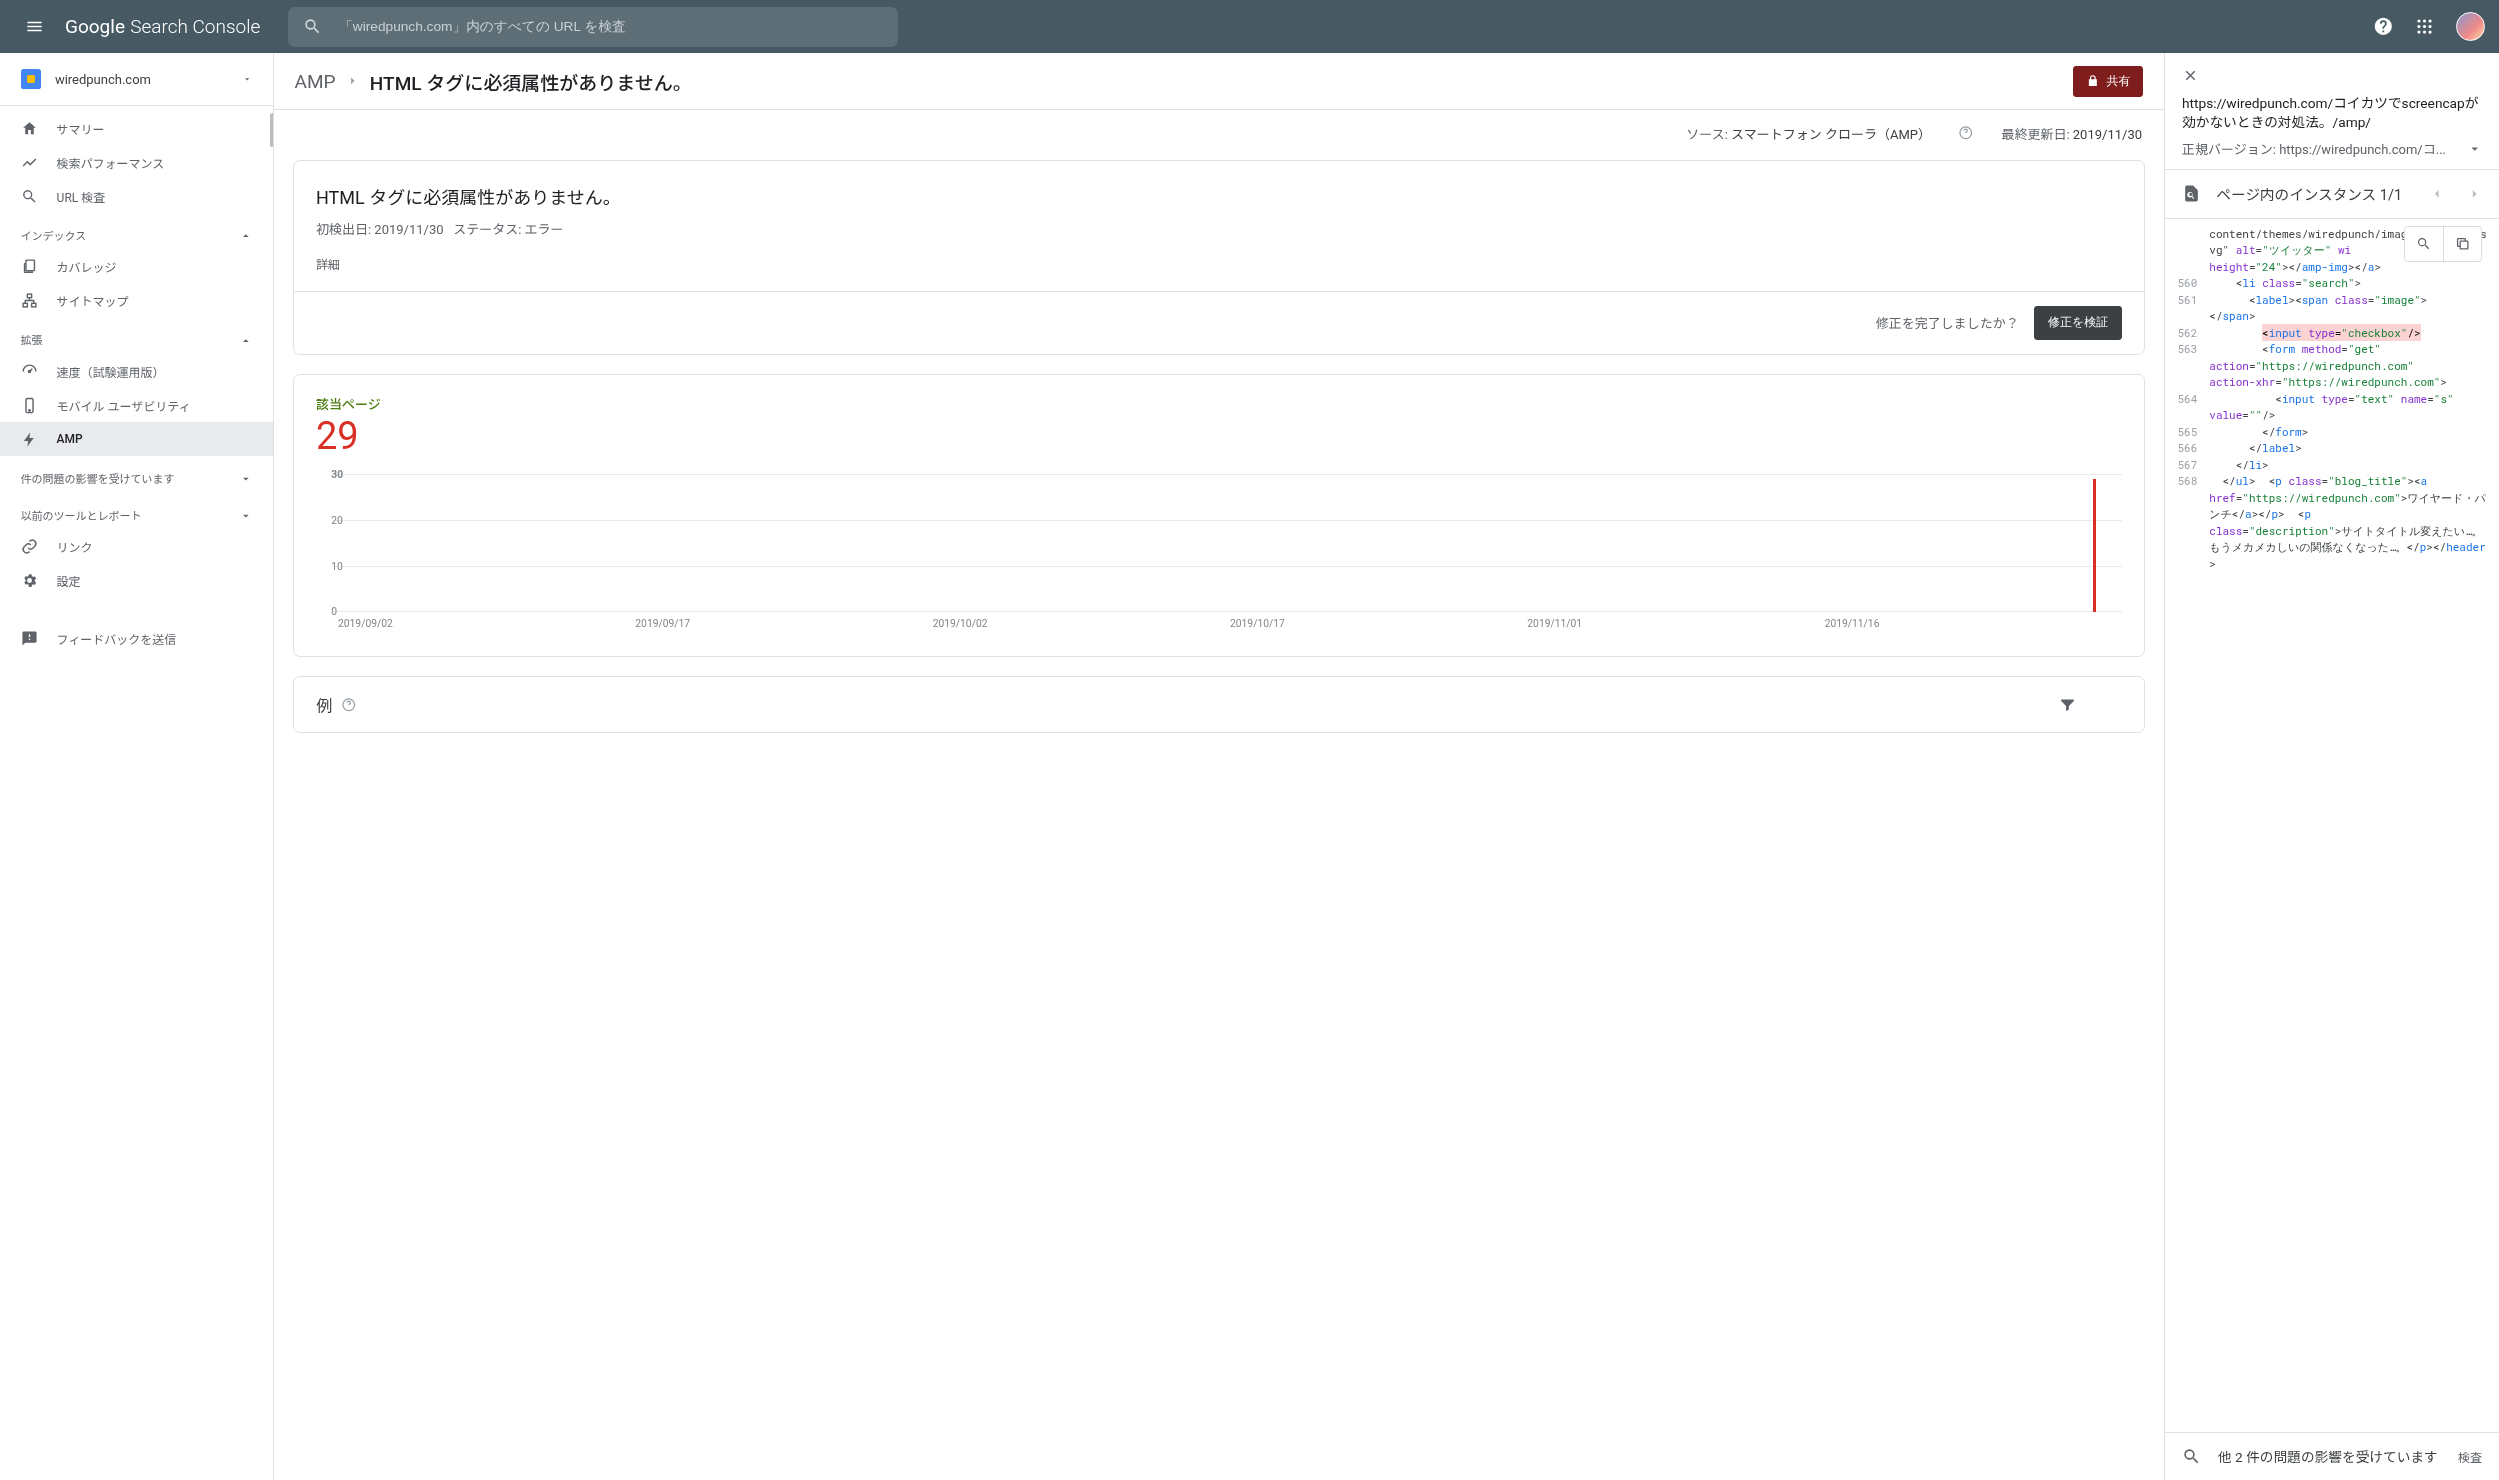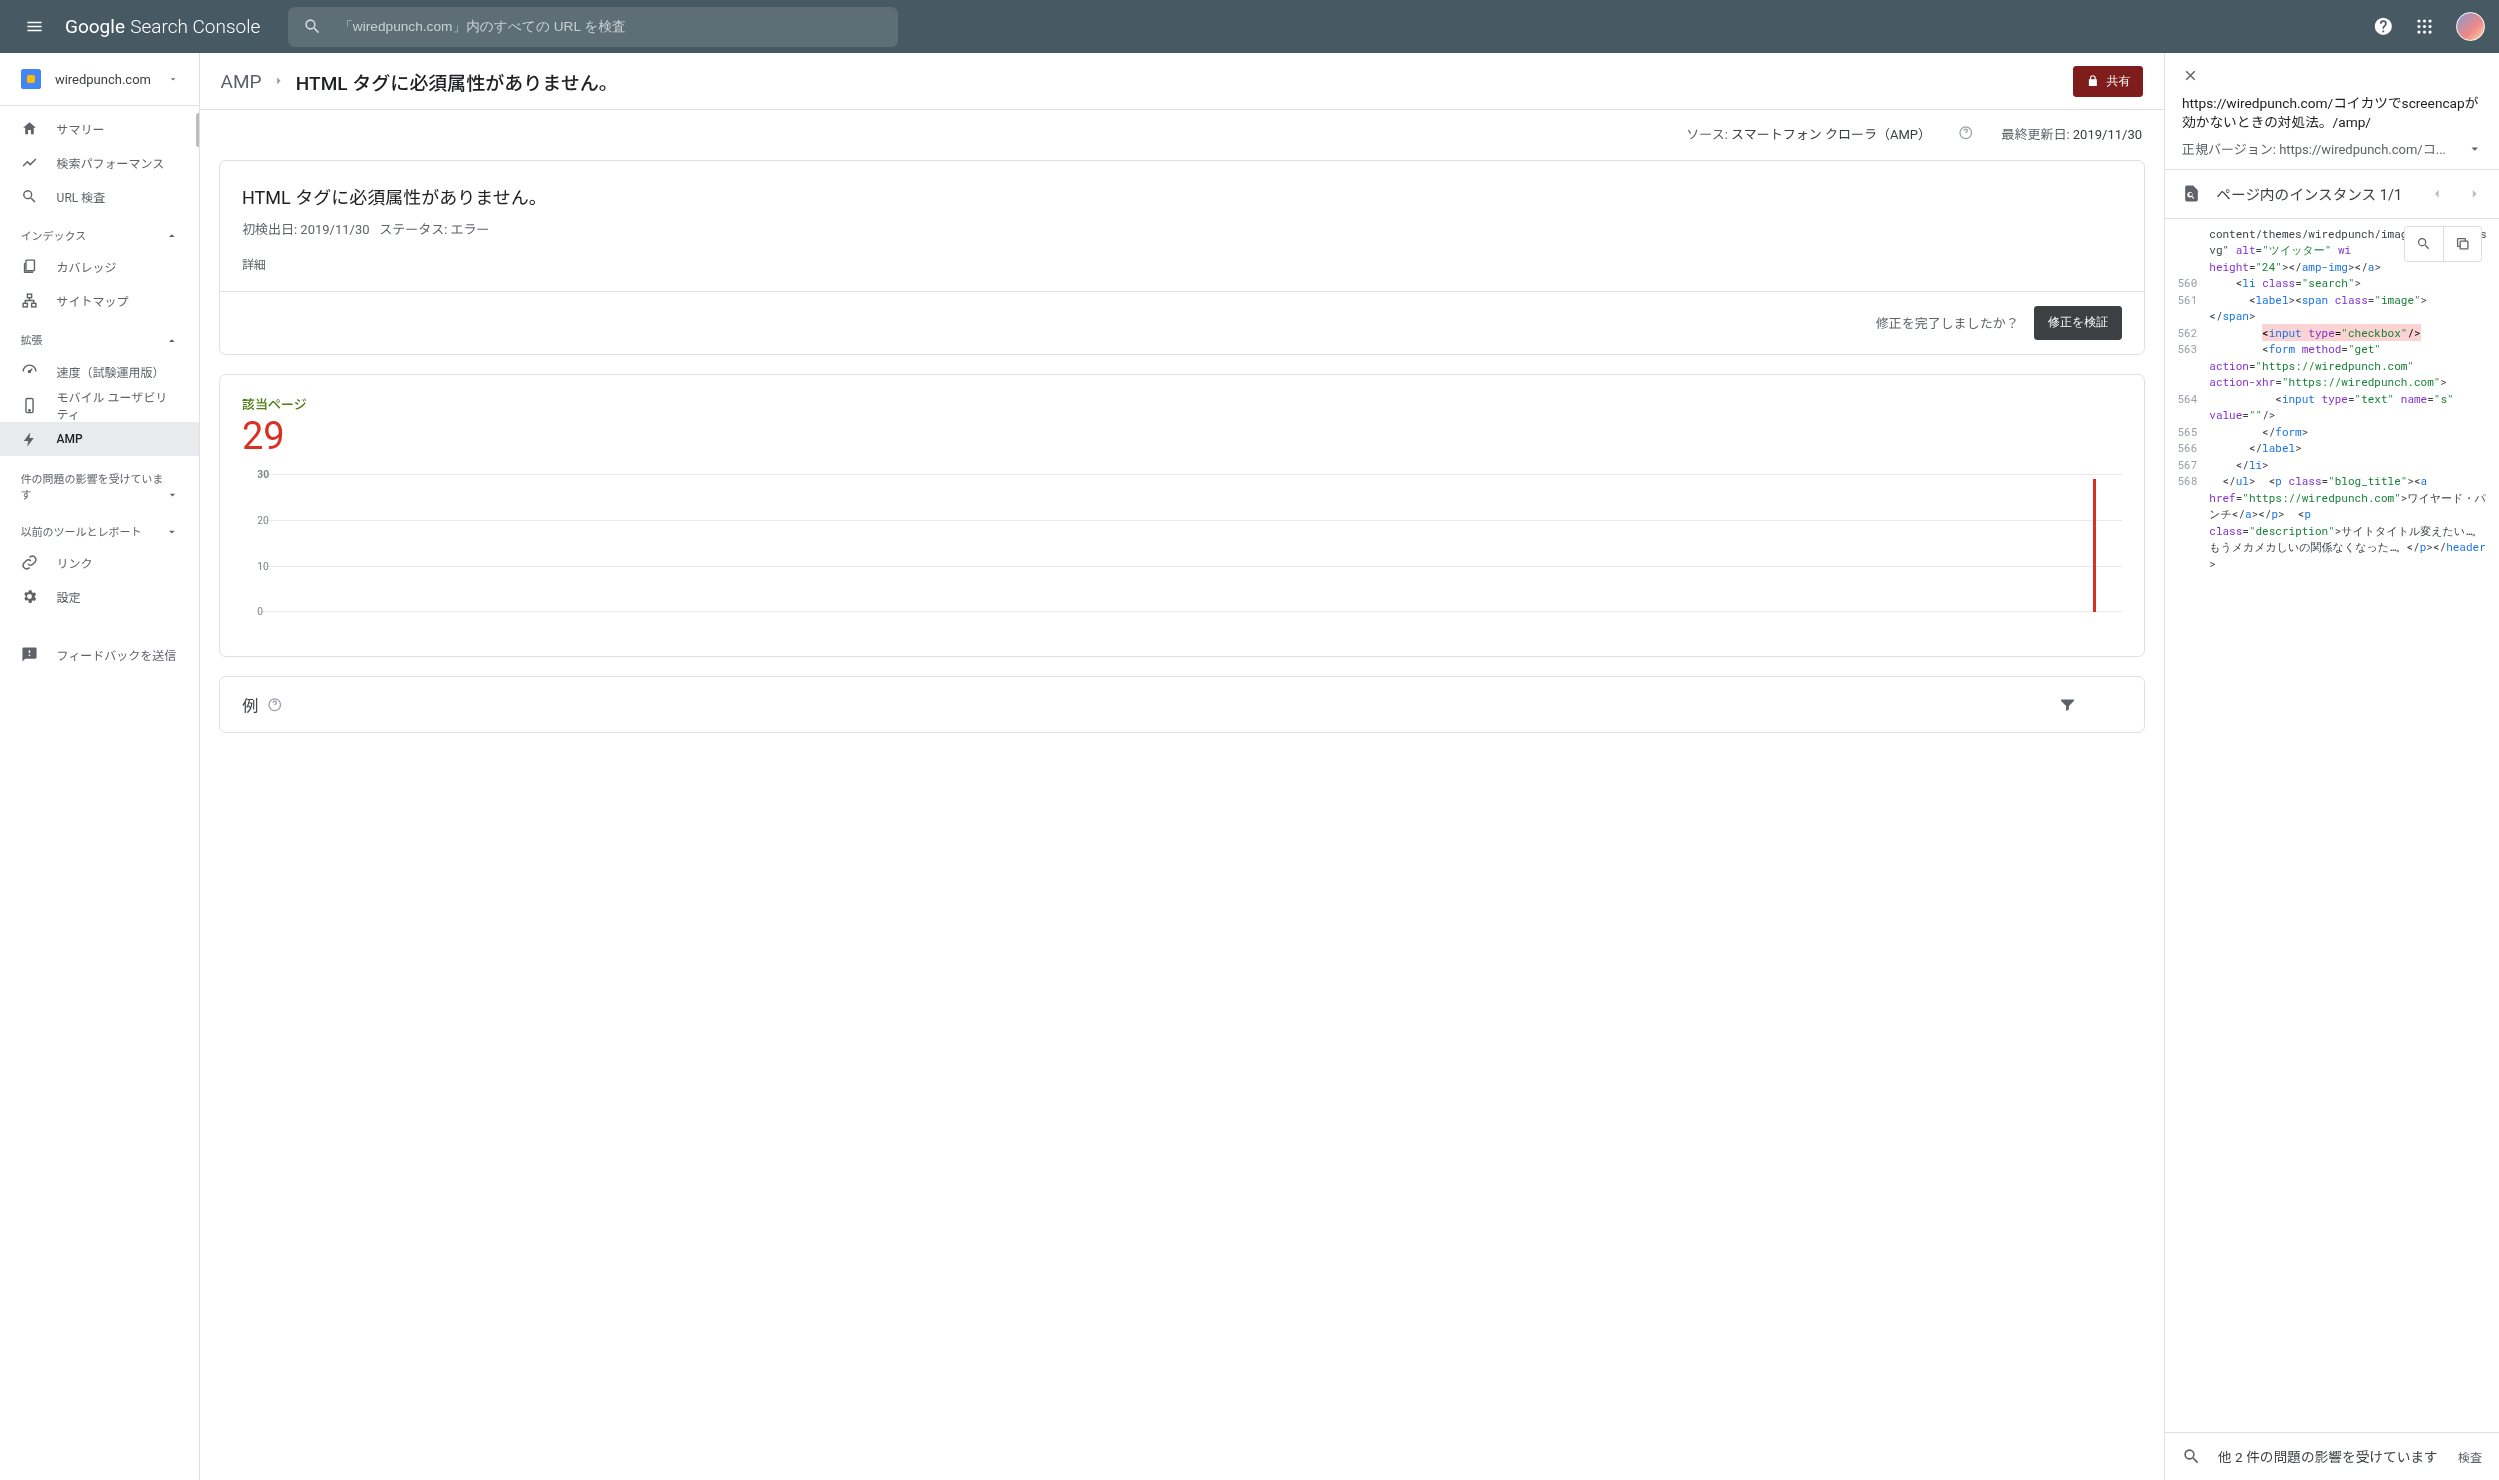--- a/index.html
+++ b/index.html
@@ -16,21 +16,21 @@
 .search-bar input{flex:1;background:transparent;border:none;outline:none;color:#fff;font-size:13.7px;}
 .search-bar input::placeholder{color:#c9d0d4;}
 .header-spacer{flex:1;}
 .header-icons{display:flex;align-items:center;gap:22px;}
 .avatar{width:29px;height:29px;border-radius:50%;background:linear-gradient(135deg,#89c,#e88 60%,#fda);border:1.7px solid #fff;}
 
 
 .shell{display:flex;height:calc(100vh - 53px);}
 
 
-.sidebar{width:200px;border-right:0.9px solid #e0e0e0;display:flex;flex-direction:column;overflow-y:auto;position:relative;}
+.sidebar{width:274px;border-right:0.9px solid #e0e0e0;display:flex;flex-direction:column;overflow-y:auto;position:relative;}
 .property{height:53px;display:flex;align-items:center;padding:0 20.6px;gap:13.7px;border-bottom:0.9px solid #e0e0e0;cursor:pointer;}
 .favicon{width:20.6px;height:20.6px;background:#4285f4;border-radius:2.6px;display:flex;align-items:center;justify-content:center;}
 .favicon-inner{width:8.6px;height:8.6px;background:#fbbc04;border-radius:1.7px;}
 .property-name{flex:1;font-size:13px;color:#3c4043;}
 .nav{padding-top:5.2px;}
 .nav-item{height:34px;display:flex;align-items:center;padding:0 20.6px;gap:19px;cursor:pointer;color:#5f6368;font-size:12px;}
 .nav-item.selected{background:#e8eaed;color:#202124;font-weight:500;}
 .nav-icon{width:17px;height:17px;display:flex;align-items:center;justify-content:center;color:#5f6368;}
 .nav-section{padding:13.7px 20.6px 6.9px;font-size:11px;color:#5f6368;display:flex;align-items:flex-end;justify-content:space-between;cursor:pointer;}
 .scroll-handle{position:absolute;right:-2.6px;top:60px;width:5.2px;height:34px;background:#bdbdbd;border-radius:2.6px;}
@@ -322,20 +322,28 @@
               <div class="chart-line" style="top: 137px;"></div>
               <div class="chart-ylabel" style="top: 137px;">0</div>
               <div class="chart-line" style="top: 92px;"></div>
               <div class="chart-ylabel" style="top: 92px;">10</div>
               <div class="chart-line" style="top: 46px;"></div>
               <div class="chart-ylabel" style="top: 46px;">20</div>
               <div class="chart-line" style="top: 0px;"></div>
               <div class="chart-ylabel" style="top: 0px; font-weight: bold;">30</div>
             </div>
           <div class="chart-bar" id="chart-bar" style="height: 133px; right: 26px;"></div>
+          <div class="chart-xlabels" id="chart-x">
+              <span>2019/09/02</span>
+              <span>2019/09/17</span>
+              <span>2019/10/02</span>
+              <span>2019/10/17</span>
+              <span>2019/11/01</span>
+              <span>2019/11/16</span>
+            </div>
         </div>
       </div>
 
       <div class="card card3">
         <span class="title">例</span>
         <svg width="15.5" height="15.5" viewBox="0 0 24 24" fill="none" stroke="#9aa0a6" stroke-width="2">
             <circle cx="12" cy="12" r="9"></circle>
             <path d="M9.5 9a2.5 2.5 0 115 0c0 1.5-2.5 2-2.5 3.5M12 17h0"></path>
           </svg>
         <div class="card3-actions">

